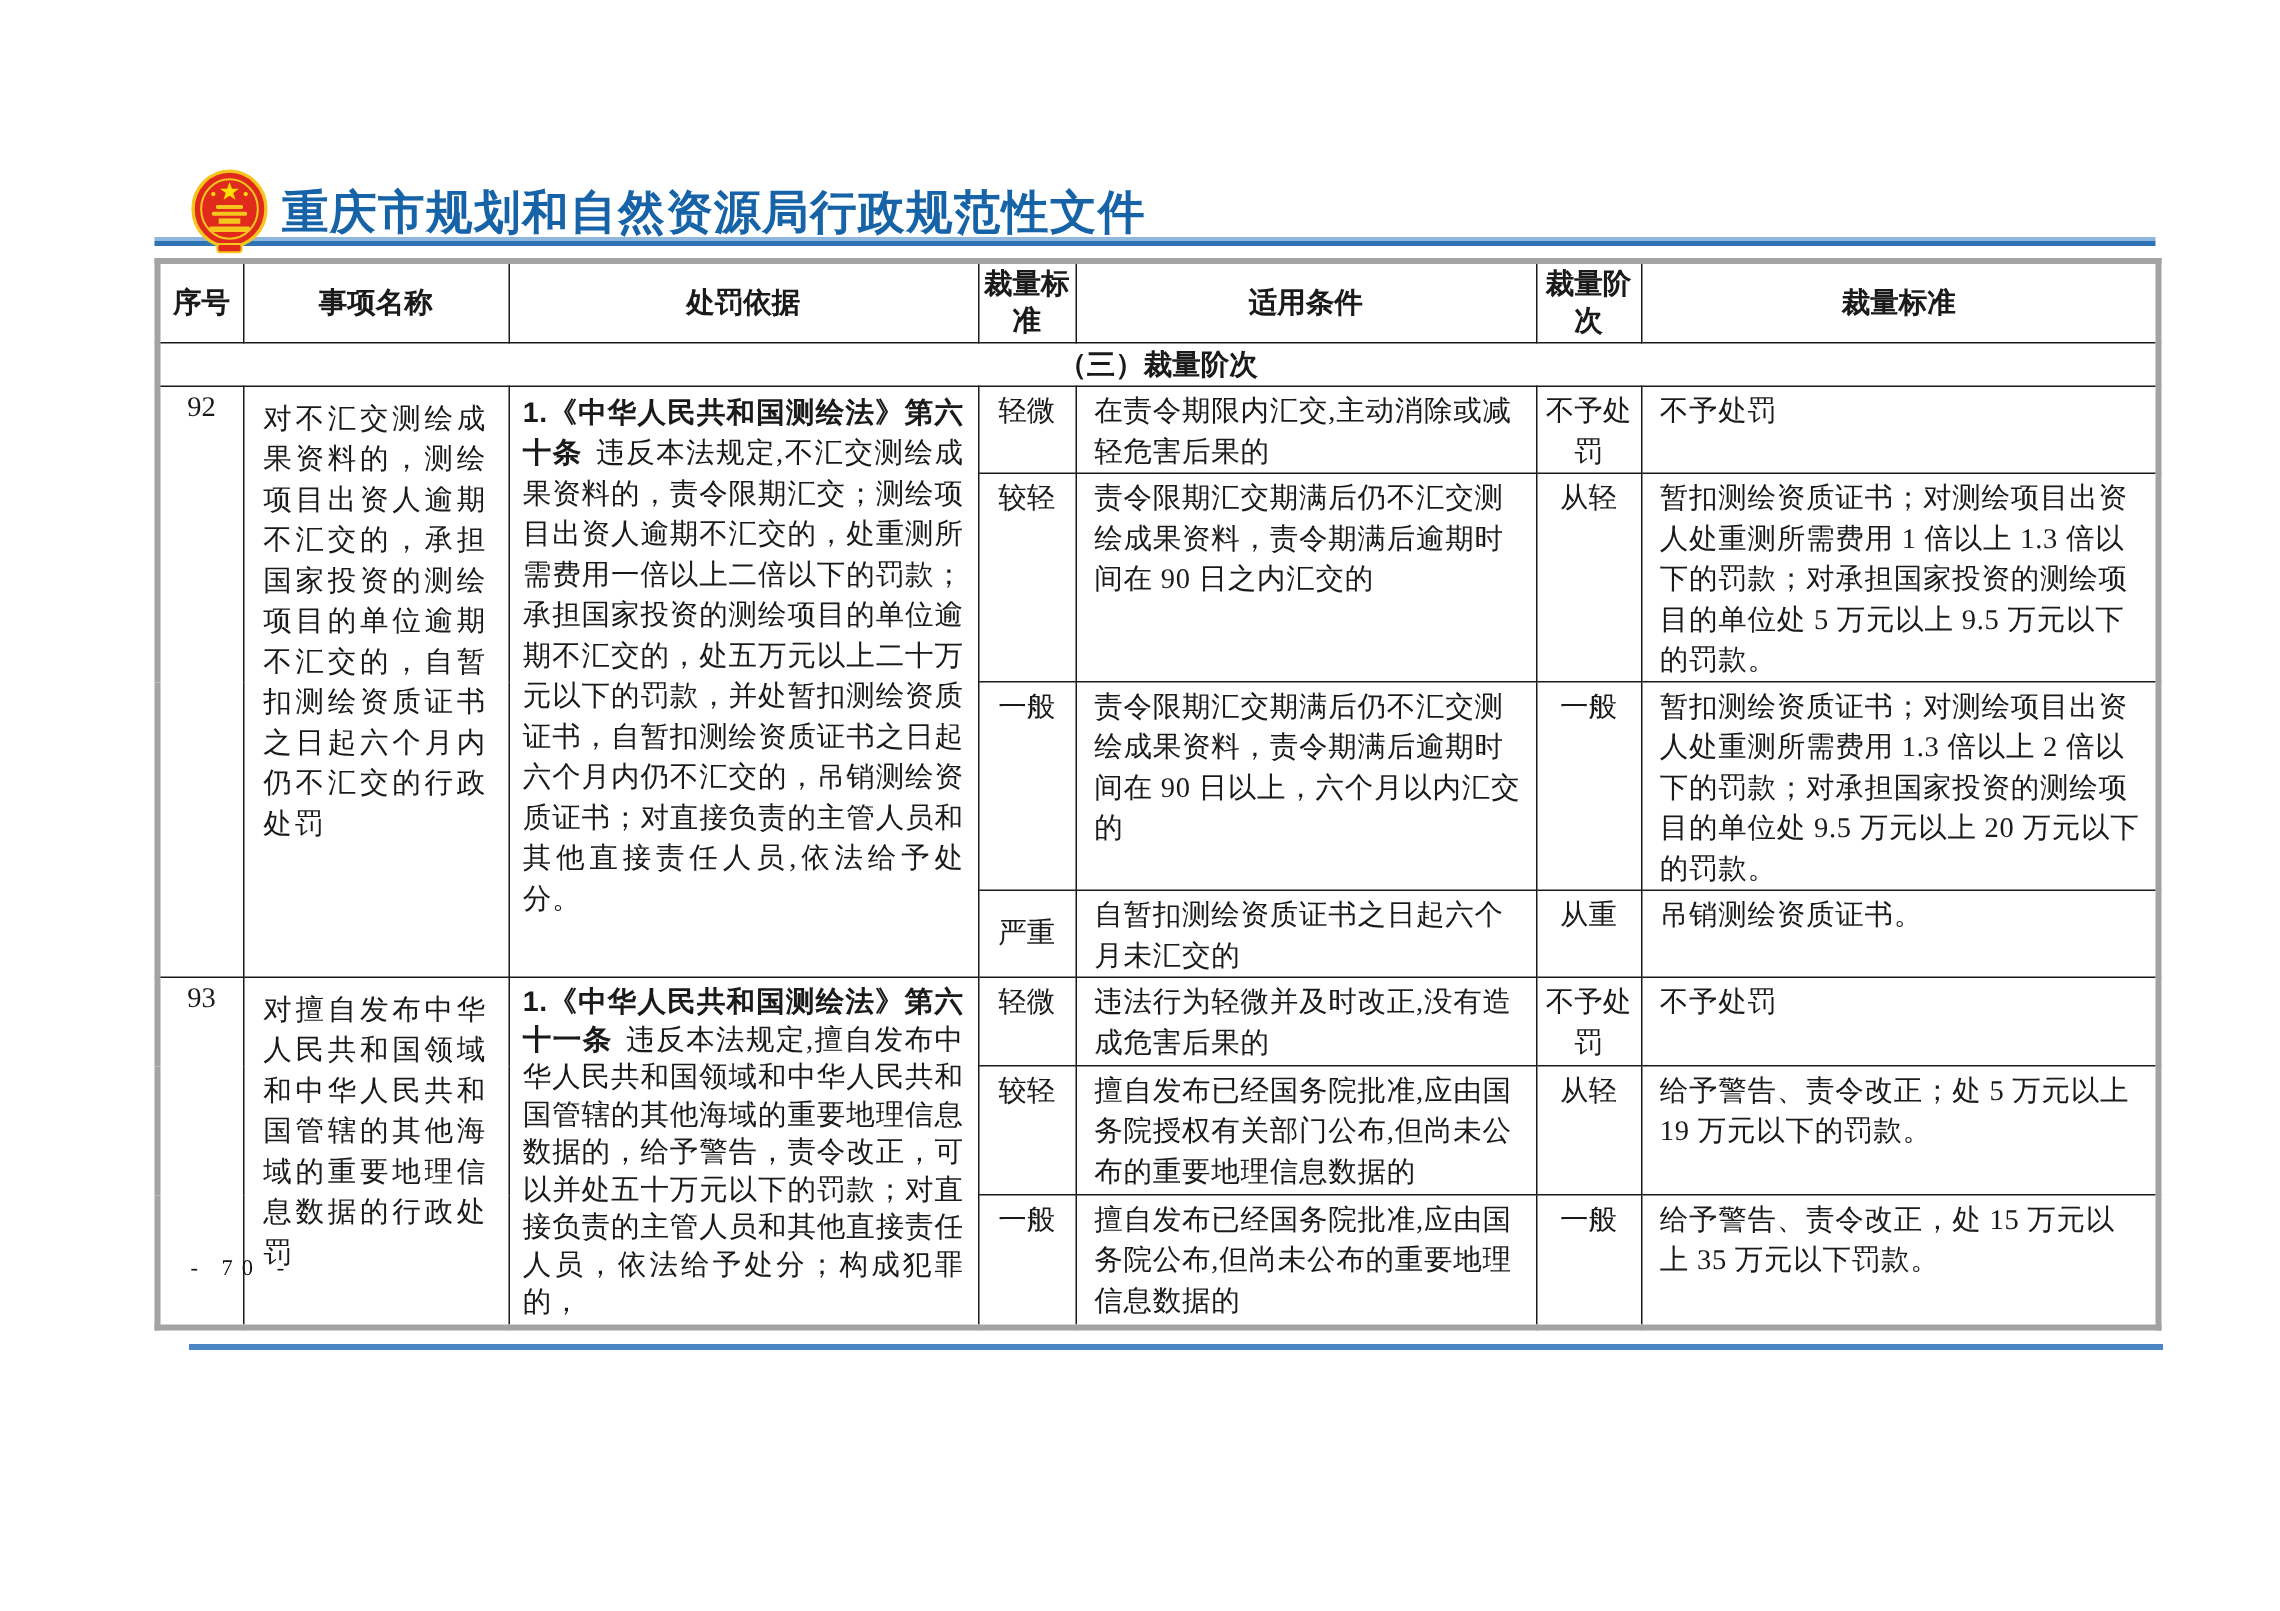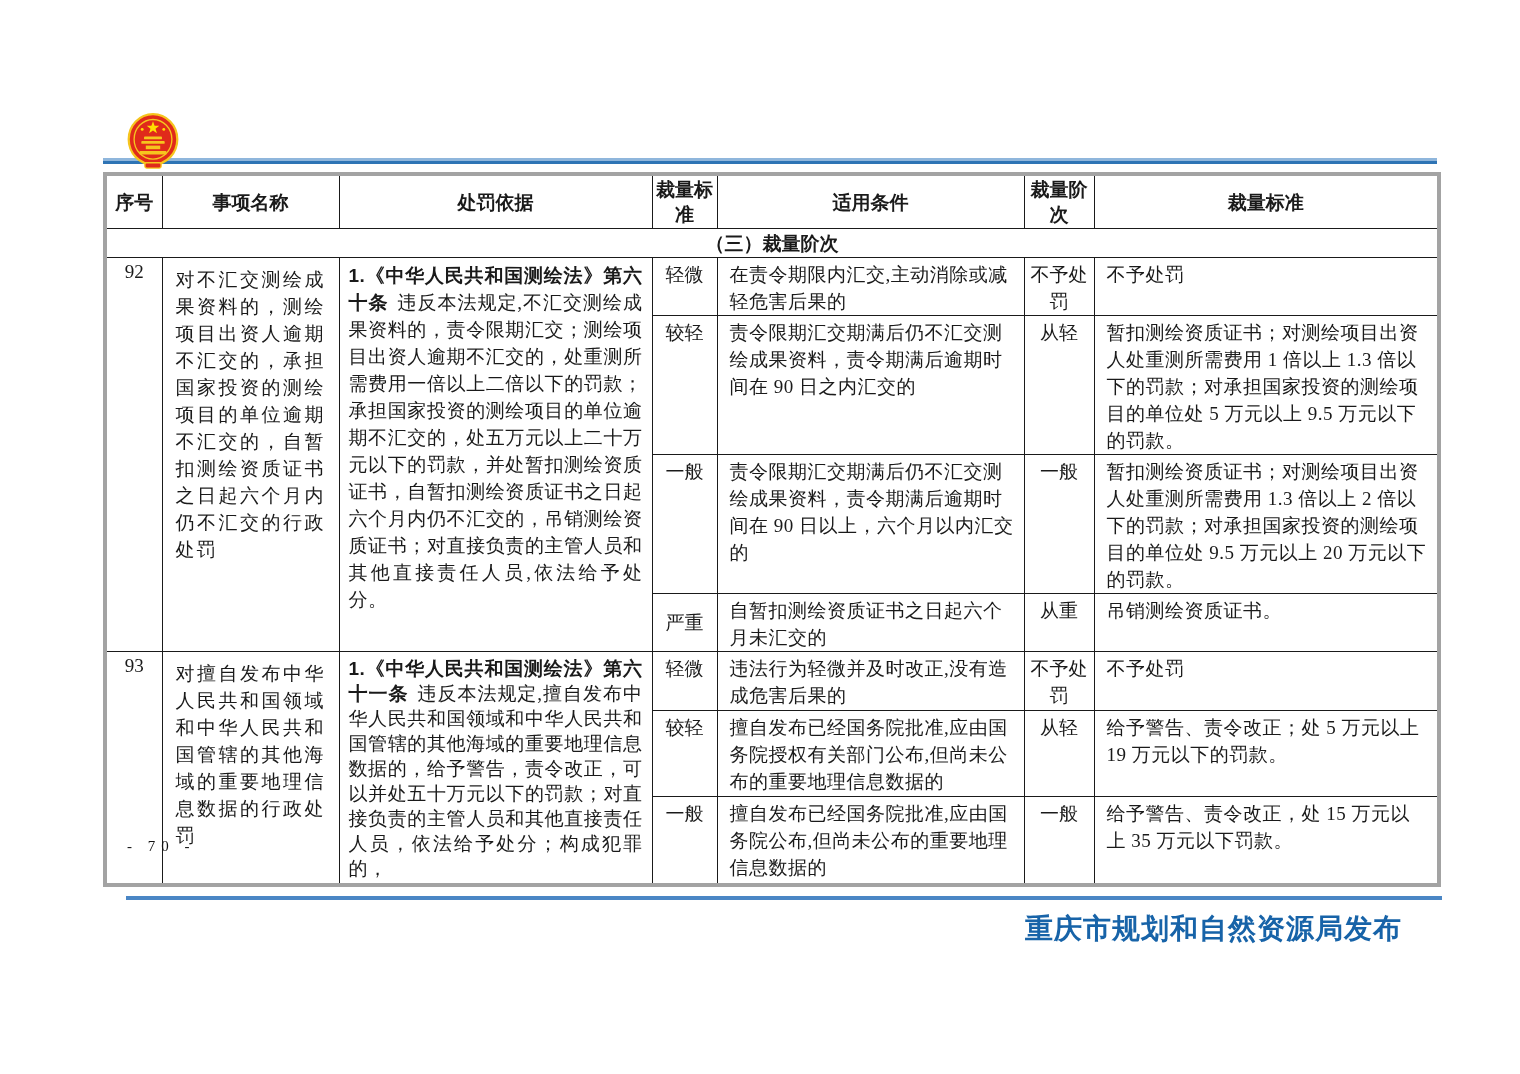--- a/index.html
+++ b/index.html
@@ -96,20 +96,21 @@
       <ellipse cx="30" cy="30" rx="21" ry="22" fill="none" stroke="#F6C51E" stroke-width="1.5"></ellipse>
       <polygon points="30,10 31.8,15 37,15 32.8,18.2 34.4,23.2 30,20.2 25.6,23.2 27.2,18.2 23,15 28.2,15" fill="#FFDE00"></polygon>
       <circle cx="18" cy="19" r="1.6" fill="#FFDE00"></circle>
       <circle cx="42" cy="19" r="1.6" fill="#FFDE00"></circle>
       <rect x="20" y="27" width="20" height="3" rx="1" fill="#F6C51E"></rect>
       <rect x="17" y="32" width="26" height="3" rx="1" fill="#F6C51E"></rect>
       <rect x="22" y="37" width="16" height="4" fill="#F6C51E"></rect>
       <rect x="15" y="43" width="30" height="4" rx="1" fill="#F6C51E"></rect>
       <rect x="21" y="56" width="18" height="6" rx="2" fill="#E02A1B" stroke="#F6C51E" stroke-width="1.5"></rect>
     </svg>
+    <div class="doc-title">重庆市规划和自然资源局行政规范性文件</div>
   </div>
   <div class="header-rule"></div>
 
   <table class="penalty-table">
     <colgroup>
       <col style="width:57px">
         <col style="width:177px">
         <col style="width:313px">
       <col style="width:65px">
         <col style="width:307px">
@@ -179,15 +180,14 @@
       <td class="c-sev">一般</td>
       <td class="c-cond">擅自发布已经国务院批准,应由国务院公布,但尚未公布的重要地理信息数据的</td>
       <td class="c-lvl">一般</td>
       <td class="c-std">给予警告、责令改正，处 15 万元以上 35 万元以下罚款。</td>
     </tr>
   </tbody>
     </table>
 
   <div class="page-number">- 70 -</div>
   <div class="footer-rule"></div>
-  <div class="publisher">重庆市规划和自然资源局发布</div>
 
 </div>
 
 </body></html>

